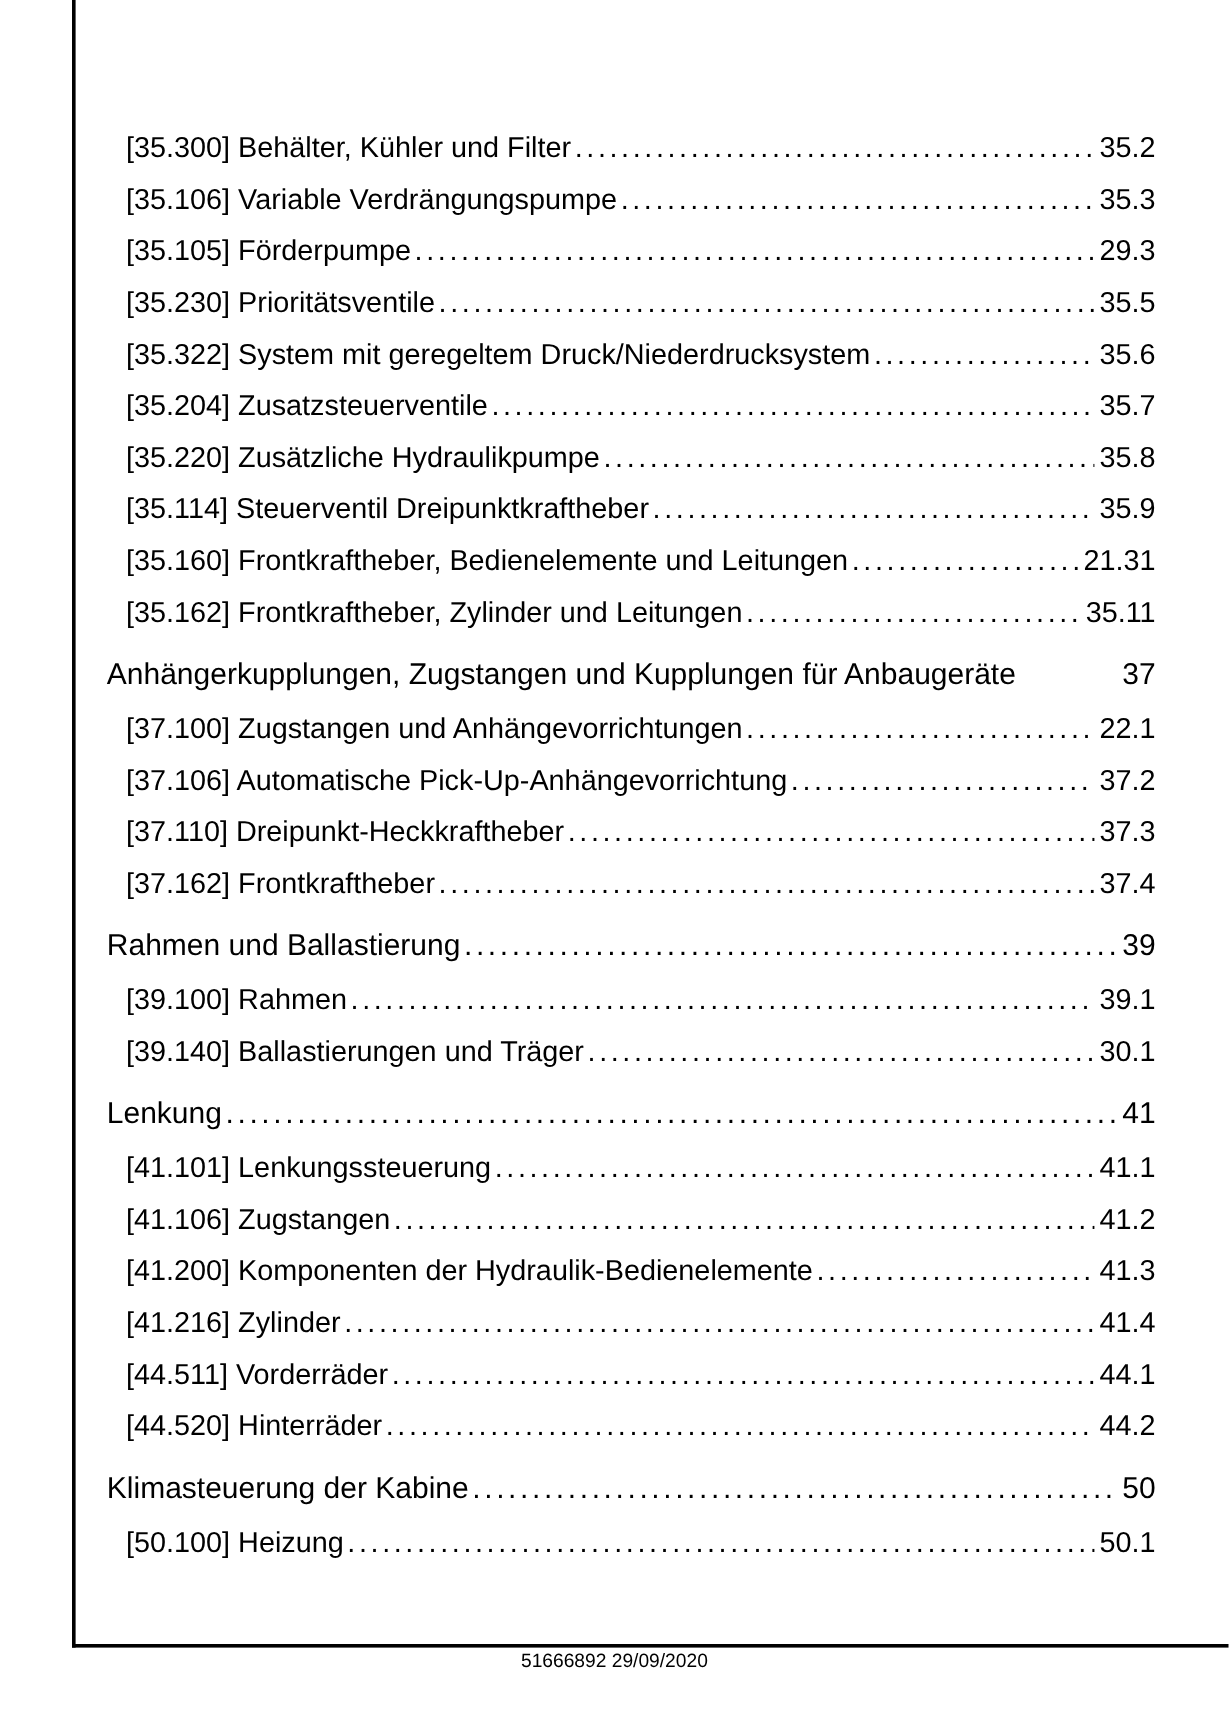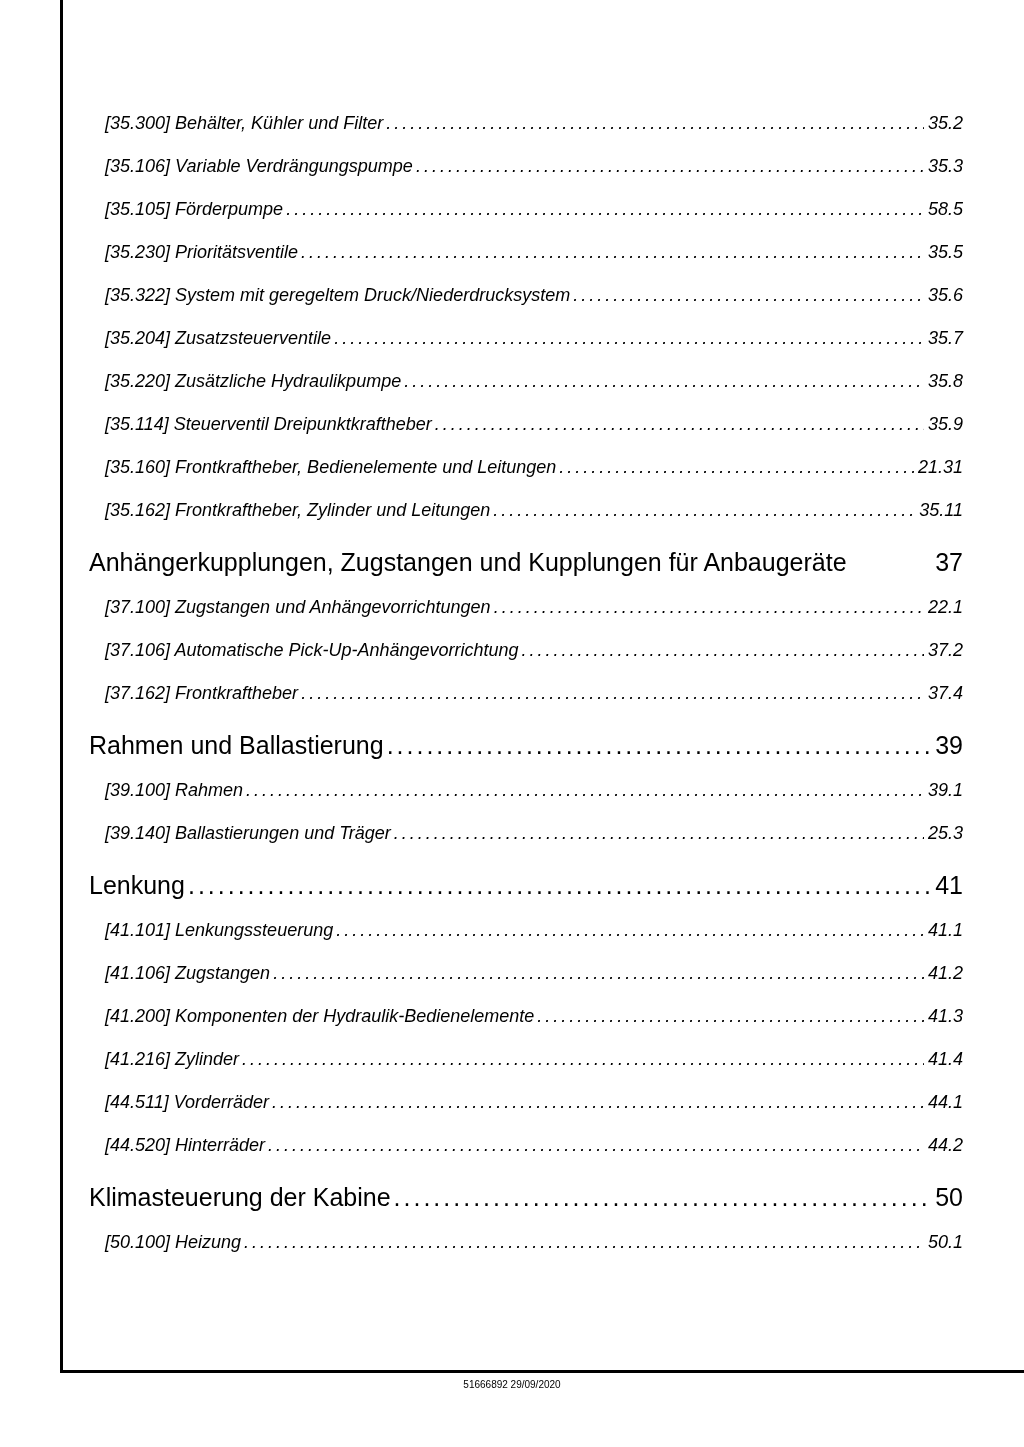--- a/index.html
+++ b/index.html
@@ -36,25 +36,24 @@
     position: absolute;
     left: 89px;
     right: 61px;
     top: 113px;
   }
   .row {
     display: flex;
     align-items: baseline;
   }
   .row.entry {
-    font-size: 18px;
+    font-size: 24px;
     line-height: 21px;
     margin: 0 0 22px 0;
     padding-left: 16px;
-    font-style: italic;
   }
   .row.heading {
     font-size: 25px;
     line-height: 30px;
     margin: 26px 0 20px 0;
   }
   .toc-label {
     white-space: nowrap;
     flex: 0 0 auto;
   }
@@ -76,21 +75,21 @@
     flex: 0 0 auto;
     white-space: nowrap;
     text-align: right;
   }
   .footer {
     position: absolute;
     top: 1377px;
     left: 0;
     right: 0;
     text-align: center;
-    font-size: 10px;
+    font-size: 16px;
     line-height: 16px;
   }
 </style>
 </head>
 <body>
 
 <div class="page">
   <div class="left-rule"></div>
   <div class="toc" id="toc">
       <div class="row entry">
@@ -99,21 +98,21 @@
         <span class="toc-page">35.2</span>
       </div>
       <div class="row entry">
         <span class="toc-label">[35.106] Variable Verdrängungspumpe</span>
         <span class="dots"></span>
         <span class="toc-page">35.3</span>
       </div>
       <div class="row entry">
         <span class="toc-label">[35.105] Förderpumpe</span>
         <span class="dots"></span>
-        <span class="toc-page">58.5</span>
+        <span class="toc-page">29.3</span>
       </div>
       <div class="row entry">
         <span class="toc-label">[35.230] Prioritätsventile</span>
         <span class="dots"></span>
         <span class="toc-page">35.5</span>
       </div>
       <div class="row entry">
         <span class="toc-label">[35.322] System mit geregeltem Druck/Niederdrucksystem</span>
         <span class="dots"></span>
         <span class="toc-page">35.6</span>
@@ -152,38 +151,43 @@
         <span class="toc-label">[37.100] Zugstangen und Anhängevorrichtungen</span>
         <span class="dots"></span>
         <span class="toc-page">22.1</span>
       </div>
       <div class="row entry">
         <span class="toc-label">[37.106] Automatische Pick-Up-Anhängevorrichtung</span>
         <span class="dots"></span>
         <span class="toc-page">37.2</span>
       </div>
       <div class="row entry">
+        <span class="toc-label">[37.110] Dreipunkt-Heckkraftheber</span>
+        <span class="dots"></span>
+        <span class="toc-page">37.3</span>
+      </div>
+      <div class="row entry">
         <span class="toc-label">[37.162] Frontkraftheber</span>
         <span class="dots"></span>
         <span class="toc-page">37.4</span>
       </div>
       <div class="row heading">
         <span class="toc-label">Rahmen und Ballastierung</span>
         <span class="dots"></span>
         <span class="toc-page">39</span>
       </div>
       <div class="row entry">
         <span class="toc-label">[39.100] Rahmen</span>
         <span class="dots"></span>
         <span class="toc-page">39.1</span>
       </div>
       <div class="row entry">
         <span class="toc-label">[39.140] Ballastierungen und Träger</span>
         <span class="dots"></span>
-        <span class="toc-page">25.3</span>
+        <span class="toc-page">30.1</span>
       </div>
       <div class="row heading">
         <span class="toc-label">Lenkung</span>
         <span class="dots"></span>
         <span class="toc-page">41</span>
       </div>
       <div class="row entry">
         <span class="toc-label">[41.101] Lenkungssteuerung</span>
         <span class="dots"></span>
         <span class="toc-page">41.1</span>

